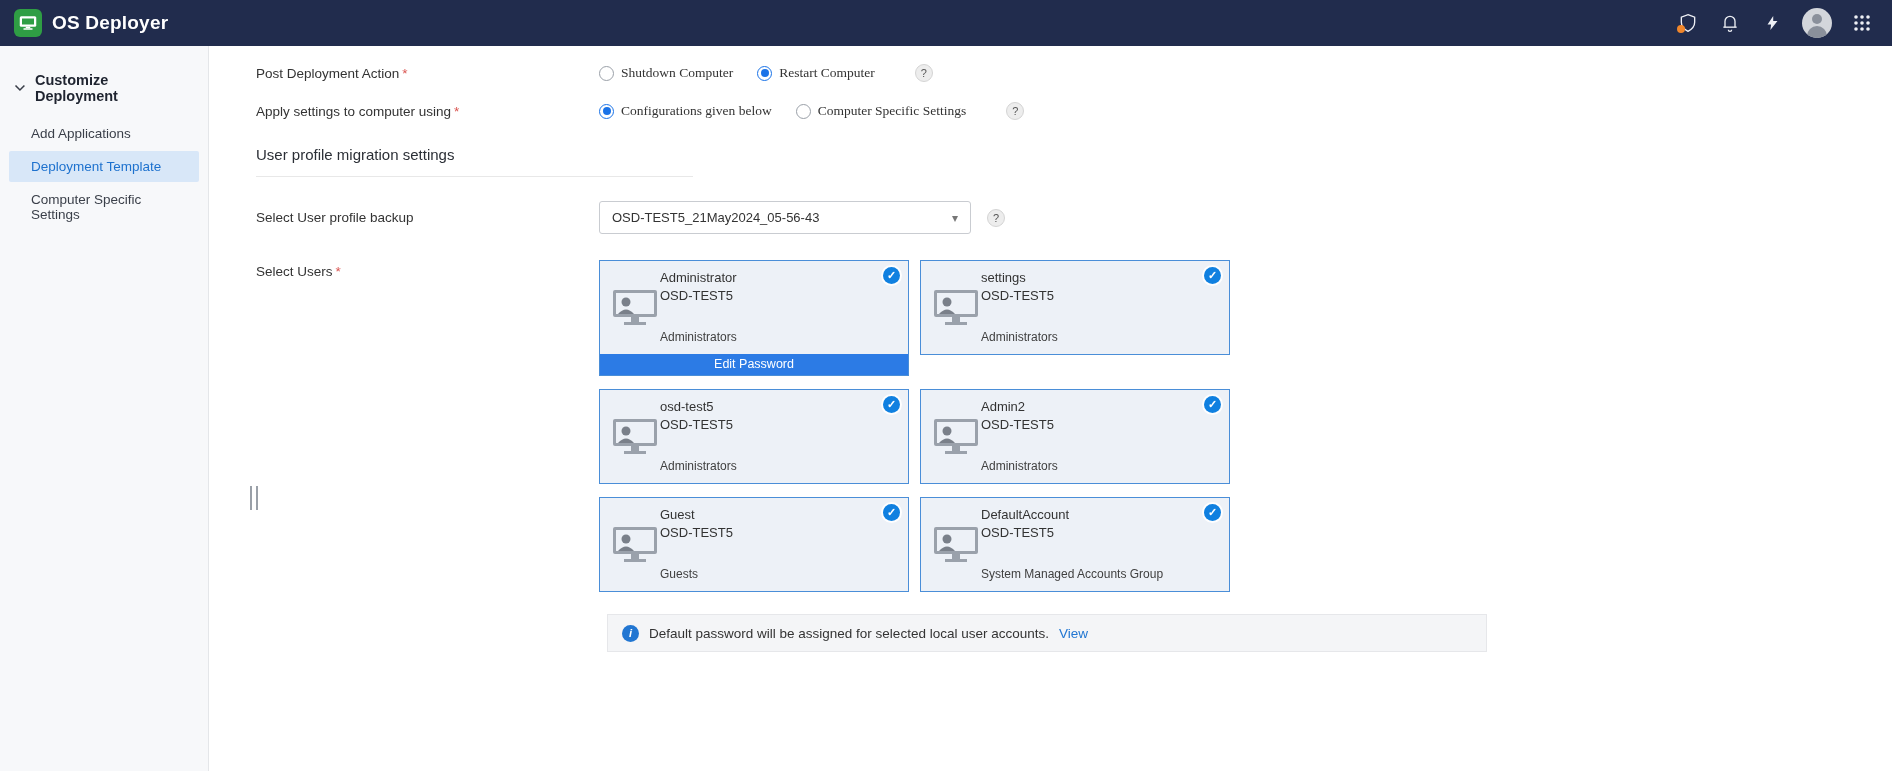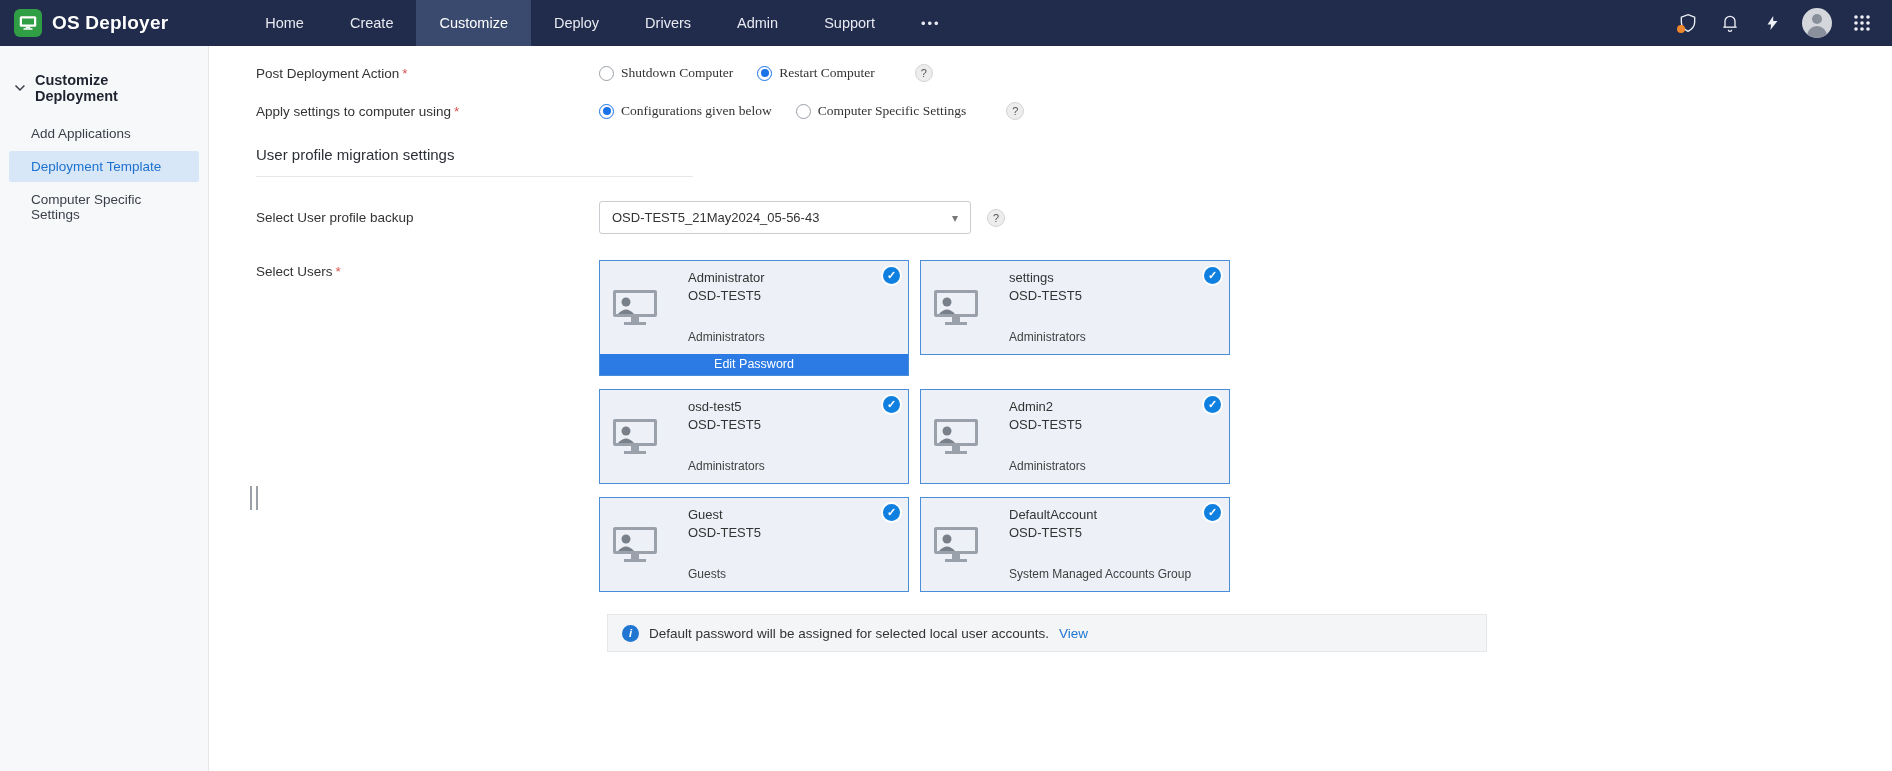--- a/index.html
+++ b/index.html
@@ -1,20 +1,20 @@
 <!DOCTYPE html>
 <html><head>
 <meta charset="utf-8">
 <style>
   * { margin:0; padding:0; box-sizing:border-box; }
   body { font-family:"Liberation Sans", sans-serif; background:#fff; }
   .screen { width:1892px; height:771px; overflow:hidden; display:flex; flex-direction:column; position:relative; background:#fff; }
 
   
-  .topbar { height:46px; background:#212c4d; display:flex; align-items:center; color:#fff; flex:none;gap:32px; }
+  .topbar { height:46px; background:#212c4d; display:flex; align-items:center; color:#fff; flex:none; }
   .brand { display:flex; align-items:center; margin-left:14px; }
   .logo { width:28px; height:28px; border-radius:6px; background:#2f9e44; display:flex; align-items:center; justify-content:center; margin-right:10px; }
   .brand-title { font-size:19px; font-weight:700; letter-spacing:.2px; }
   .nav { display:flex; align-items:stretch; height:46px; margin-left:42px; }
   .nav-item { display:flex; align-items:center; padding:0 23px; font-size:14.5px; color:#e8eaf0; cursor:pointer; }
   .nav-item.active { background:#3a4a6e; color:#fff; }
   .nav-item.more { font-size:13px; letter-spacing:2px; }
   .topbar-right { margin-left:auto; display:flex; align-items:center; gap:18px; margin-right:18px; }
   .tb-icon { position:relative; width:24px; height:24px; display:flex; align-items:center; justify-content:center; cursor:pointer; }
   .notif-dot { position:absolute; left:1px; bottom:2px; width:8px; height:8px; border-radius:50%; background:#f0862b; }
@@ -44,21 +44,21 @@
   .opt-label { margin-left:7px; font-size:13.5px; color:#333; }
   .help { width:18px; height:18px; border-radius:50%; background:#ededed; border:1px solid #d4d4d4; color:#555; font-size:11px; display:flex; align-items:center; justify-content:center; margin-left:16px; cursor:pointer; flex:none; }
 
   .section-title { font-size:15px; color:#2b2f36; margin:26px 0 24px 0; padding-bottom:13px; border-bottom:1px solid #e8e8e8; width:437px; }
 
   .select-box { width:372px; height:33px; border:1px solid #c9ccd1; border-radius:3px; background:#fff; display:flex; align-items:center; padding:0 12px; font-size:13px; color:#333; cursor:pointer; }
   .select-box .caret { margin-left:auto; color:#777; font-size:12px; }
 
   .cards { display:grid; grid-template-columns:310px 310px; column-gap:11px; row-gap:13px; align-items:start; }
   .card { border:1px solid #4a8ed8; background:#edf1f7; position:relative; display:flex; flex-direction:column; min-height:78px; cursor:pointer; }
-  .card-body { display:flex; align-items:center; padding:8px 12px; gap:30px; }
+  .card-body { display:flex; align-items:center; padding:8px 12px; gap:2px; }
   .card-text .u-name { font-size:13px; color:#333; line-height:18px; }
   .card-text .u-comp { font-size:13px; color:#333; line-height:18px; }
   .card-text .u-group { font-size:12px; color:#404040; line-height:17px;margin-top:24px; }
   .check-badge { position:absolute; top:6px; right:8px; width:17px; height:17px; border-radius:50%; background:#1080e0; color:#fff; font-size:11px; font-weight:700; display:flex; align-items:center; justify-content:center; box-shadow:0 0 0 2px rgba(255,255,255,.9); cursor:pointer; }
   .action-bar { margin-top:auto; height:21px; background:#2c7be5; color:#fff; font-size:12.5px; line-height:21px; text-align:center; cursor:pointer; }
 
   .notice { margin:22px 0 0 351px; width:880px; height:38px; background:#f4f5f7; border:1px solid #e6e7ea; display:flex; align-items:center; padding:0 14px; gap:10px; }
   .info-badge { width:17px; height:17px; border-radius:50%; background:#2176d2; color:#fff; font-size:11px; font-style:italic; font-weight:700; display:flex; align-items:center; justify-content:center; flex:none; }
   .notice-text { font-size:13.5px; color:#333; }
   .notice-link { font-size:13.5px; color:#2176d2; cursor:pointer; }
@@ -72,30 +72,20 @@
     <div class="brand">
       <span class="logo">
         <svg width="18" height="16" viewBox="0 0 24 20">
           <rect x="1" y="1" width="22" height="14" rx="2" fill="#fff"></rect>
           <rect x="4" y="4" width="16" height="8" fill="#2f9e44"></rect>
           <rect x="9" y="15" width="6" height="2" fill="#fff"></rect>
           <rect x="6" y="17" width="12" height="2" fill="#fff"></rect>
         </svg>
       </span>
       <span class="brand-title">OS Deployer</span>
-    </div>
-    <div class="nav">
-      <div class="nav-item">Home</div>
-      <div class="nav-item">Create</div>
-      <div class="nav-item active">Customize</div>
-      <div class="nav-item">Deploy</div>
-      <div class="nav-item">Drivers</div>
-      <div class="nav-item">Admin</div>
-      <div class="nav-item">Support</div>
-      <div class="nav-item more">•••</div>
     </div>
     <div class="topbar-right">
       <span class="tb-icon">
         <svg width="20" height="22" viewBox="0 0 24 24" fill="none" stroke="#eef0f5" stroke-width="1.6">
           <path d="M12 2 L20 5 v6 c0 5 -3.5 8.5 -8 11 c-4.5 -2.5 -8 -6 -8 -11 V5 Z"></path>
         </svg>
         <span class="notif-dot"></span>
       </span>
       <span class="tb-icon">
         <svg width="20" height="20" viewBox="0 0 24 24" fill="none" stroke="#eef0f5" stroke-width="1.6">

